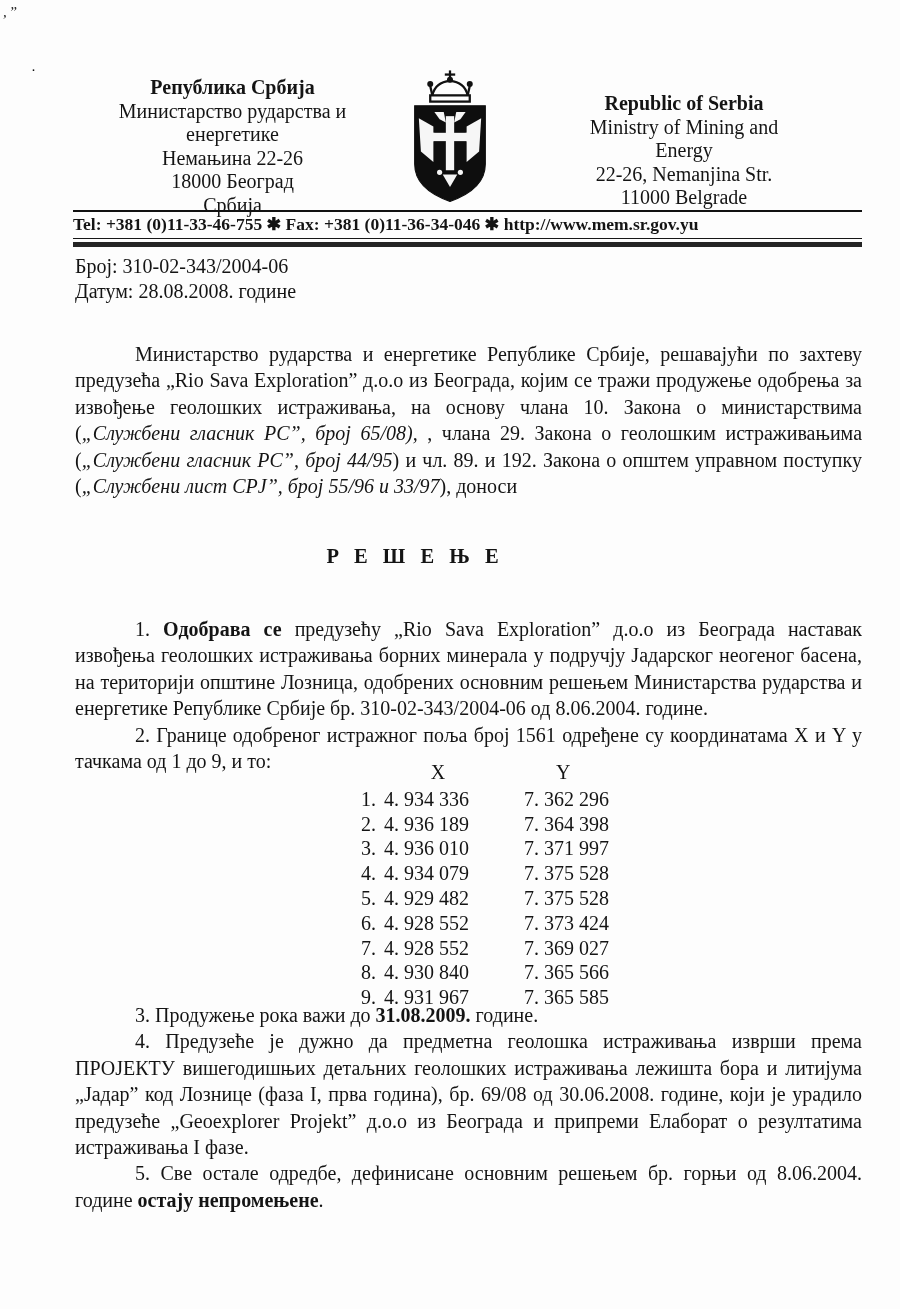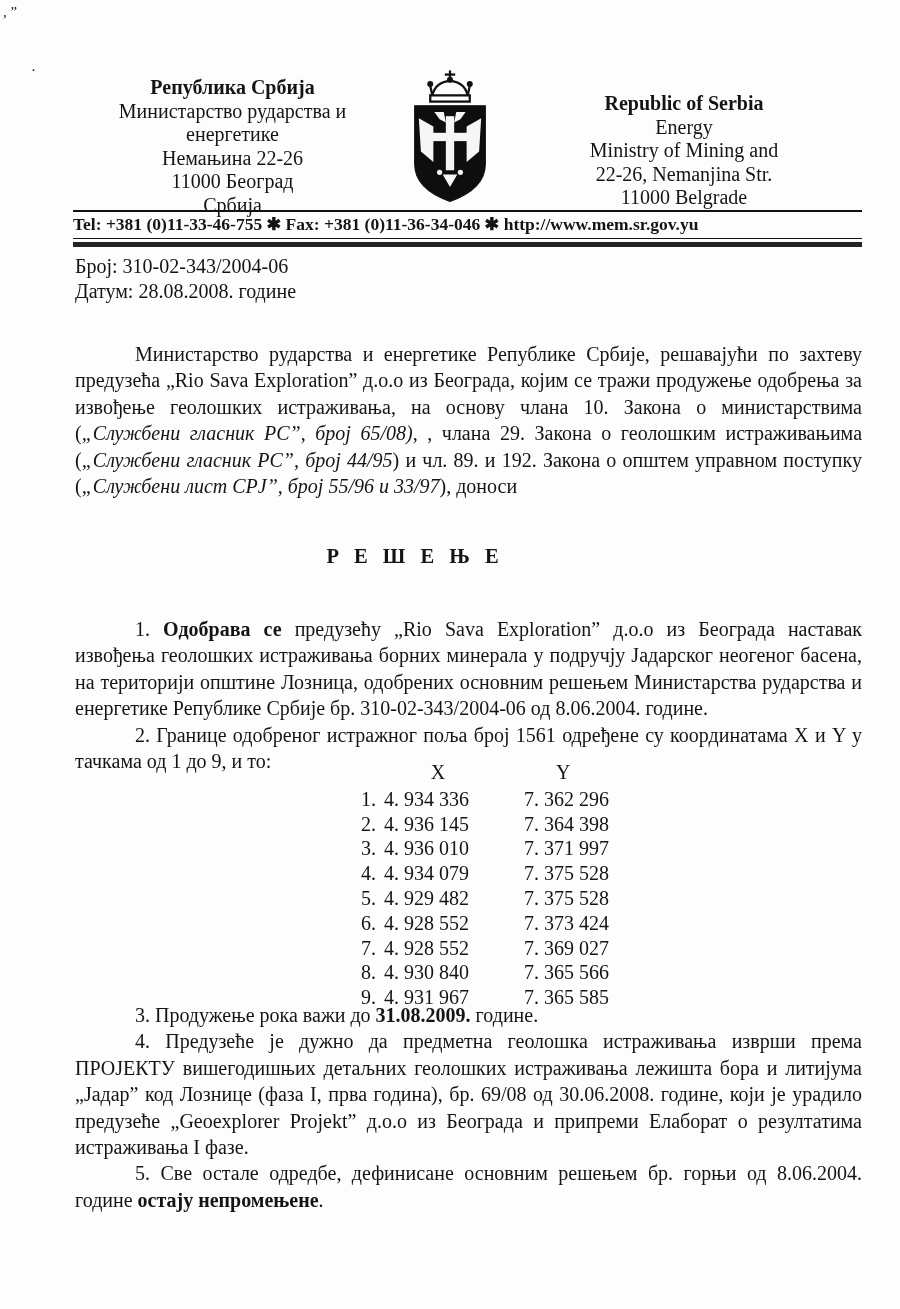--- a/index.html
+++ b/index.html
@@ -51,21 +51,21 @@
 <div class="page">
 
   <span class="speck-corner">,”</span>
   <span class="speck-dot">·</span>
 
   <div class="hdr-left">
       <div class="hdr-first">Република Србија</div>
       <div>Министарство рударства и</div>
       <div>енергетике</div>
       <div>Немањина 22-26</div>
-      <div>11000 Београд</div>
+      <div>18000 Београд</div>
       <div>Србија</div>
     </div>
 
   <div class="emblem">
     <svg viewBox="0 0 100 130" width="104" height="136" xmlns="http://www.w3.org/2000/svg">
 
       <g stroke="#111" stroke-width="2.2" fill="none">
         <line x1="50" y1="0" x2="50" y2="9"></line>
         <line x1="45" y1="4" x2="55" y2="4"></line>
         <path d="M33,24 Q36,11 50,10 Q64,11 67,24"></path>
@@ -89,22 +89,22 @@
         <circle cx="40" cy="98" r="2.5"></circle>
         <circle cx="60" cy="98" r="2.5"></circle>
         <path d="M38,63 a4,4 0 1 0 0,2 z"></path>
         <path d="M62,63 a4,4 0 1 1 0,2 z"></path>
       </g>
     </svg>
   </div>
 
   <div class="hdr-right">
       <div class="hdr-first">Republic of Serbia</div>
+      <div>Ministry of Mining and</div>
       <div>Energy</div>
-      <div>Ministry of Mining and</div>
       <div>22-26, Nemanjina Str.</div>
       <div>11000 Belgrade</div>
     </div>
 
   <div class="rule-top"></div>
   <div class="contact">Tel: +381 (0)11-33-46-755 ✱ Fax: +381 (0)11-36-34-046 ✱ http://www.mem.sr.gov.yu</div>
   <div class="rule-mid"></div>
   <div class="rule-thick"></div>
 
   <div class="meta">
@@ -129,21 +129,21 @@
       <span class="hy">Y</span>
     </div>
     <div>
         <div class="row">
           <span class="cell-n">1.</span>
           <span class="cell-x">4. 934 336</span>
           <span class="cell-y">7. 362 296</span>
         </div>
         <div class="row">
           <span class="cell-n">2.</span>
-          <span class="cell-x">4. 936 145</span>
+          <span class="cell-x">4. 936 189</span>
           <span class="cell-y">7. 364 398</span>
         </div>
         <div class="row">
           <span class="cell-n">3.</span>
           <span class="cell-x">4. 936 010</span>
           <span class="cell-y">7. 371 997</span>
         </div>
         <div class="row">
           <span class="cell-n">4.</span>
           <span class="cell-x">4. 934 079</span>

